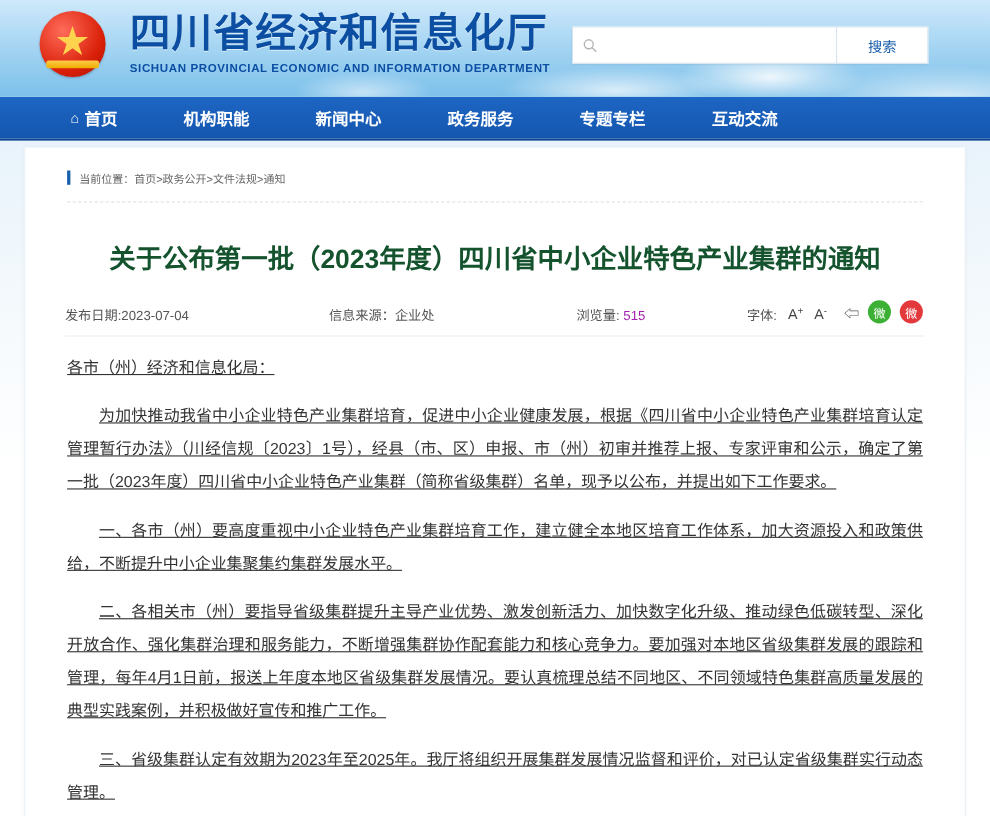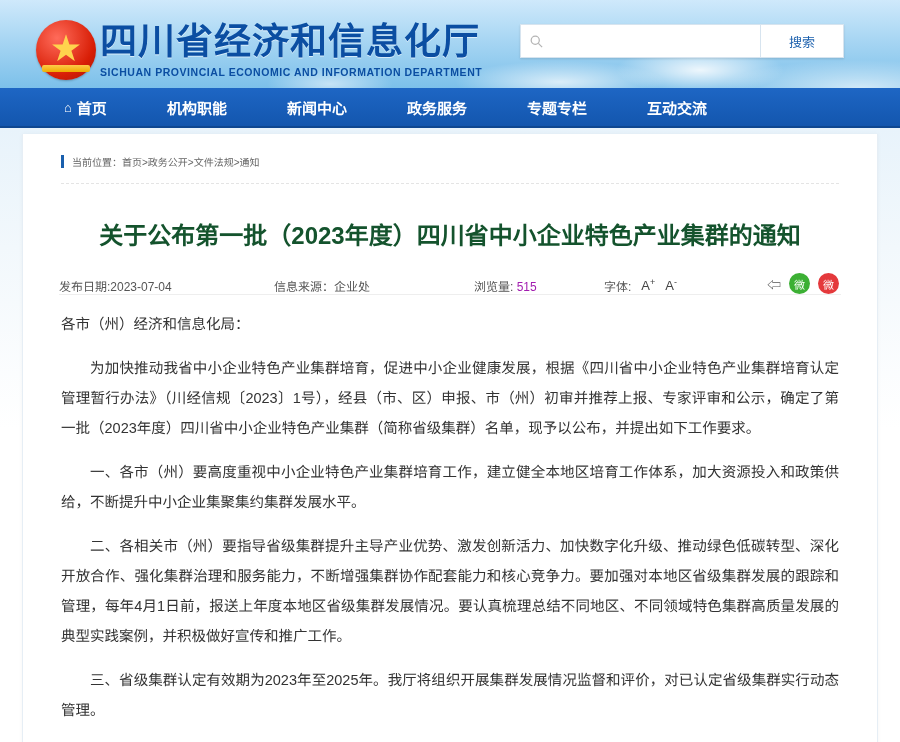--- a/index.html
+++ b/index.html
@@ -24,24 +24,24 @@
     position: absolute;
     inset: 0;
     background:
       radial-gradient(ellipse 120px 34px at 700px 70px, rgba(255,255,255,.85), rgba(255,255,255,0) 70%),
       radial-gradient(ellipse 150px 30px at 560px 82px, rgba(255,255,255,.7), rgba(255,255,255,0) 70%),
       radial-gradient(ellipse 90px 26px at 330px 84px, rgba(255,255,255,.55), rgba(255,255,255,0) 70%),
       radial-gradient(ellipse 200px 40px at 860px 88px, rgba(255,255,255,.65), rgba(255,255,255,0) 70%);
   }
   .brand {
     position: absolute;
-    left: 36px; top: 20px;
-    display: flex;
-    align-items: center;
-    gap: 4px;
+    left: 36px; top: 10px;
+    display: flex;
+    align-items: center;
+    gap: 22px;
   }
   .emblem {
     width: 60px; height: 60px;
     border-radius: 50%;
     background: radial-gradient(circle at 35% 30%, #ff6b5a, #d81e06 65%, #a3140a);
     position: relative;
     box-shadow: 0 1px 2px rgba(0,0,0,.25);
     flex: 0 0 auto;
   }
   .emblem:before {
@@ -179,22 +179,24 @@
     font-weight: bold;
     margin: 32px 0 26px 0;
     font-family: "Liberation Sans", sans-serif;
   }
 
   .meta {
     display: flex;
     align-items: center;
     font-size: 12px;
     color: #555;
+    padding-bottom: 11px;
     border-bottom: 1px solid #eee;
     position: relative;
+    gap: 25px;
   }
   .meta > div { white-space: nowrap; }
   .meta .m-date { width: 215px; }
   .meta .m-source { width: 200px; }
   .meta .m-views { width: 130px; }
   .meta .views-num { color: #a21caf; }
   .meta .m-font { display: flex; align-items: center; gap: 10px; }
   .font-big, .font-small {
     cursor: pointer;
     color: #444;
@@ -219,20 +221,21 @@
   .share-generic { color: #555; font-size: 14px; cursor: pointer; }
   .share-wechat { background: #3cb034; }
   .share-weibo  { background: #e4393c; }
 
   .body-text {
     font-size: 14.5px;
     color: #333;
     line-height: 30px;
     padding: 14px 2px 0 2px;
     font-family: "Liberation Sans", sans-serif;
+    text-decoration: underline;
   }
   .body-text p { margin: 0 0 14px 0; text-align: justify; }
   .body-text p.indent { text-indent: 2em; }
 </style>
 </head>
 <body>
 
 <div class="header">
   <div class="clouds"></div>
 

